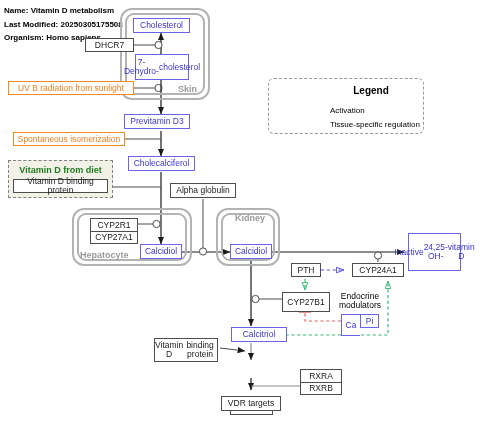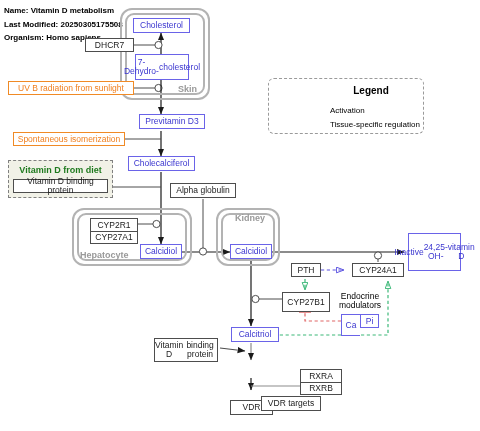--- a/index.html
+++ b/index.html
@@ -192,21 +192,21 @@
 
   <div class="node protein" style="left:85px;top:38px;width:49px;height:14px;">DHCR7</div>
 
   <div class="node metabolite two-line" style="left:135px;top:54px;width:54px;height:26px;">
     <span>7-Dehydro-</span>
     <span>cholesterol</span>
   </div>
 
   <div class="node stimulus" style="left:8px;top:81px;width:126px;height:14px;">UV B radiation from sunlight</div>
 
-  <div class="node metabolite" style="left:139px;top:114px;width:66px;height:15px;">Previtamin D3</div>
+  <div class="node metabolite" style="left:124px;top:114px;width:66px;height:15px;">Previtamin D3</div>
 
   <div class="node stimulus" style="left:13px;top:132px;width:112px;height:14px;">Spontaneous isomerization</div>
 
   <div class="node metabolite" style="left:128px;top:156px;width:67px;height:15px;">Cholecalciferol</div>
 
   <div class="node protein" style="left:170px;top:183px;width:66px;height:15px;">Alpha globulin</div>
 
   <div class="node protein-stack" style="left:90px;top:218px;width:48px;height:13px;border-bottom:none;">CYP2R1</div>
   <div class="node protein-stack" style="left:90px;top:231px;width:48px;height:13px;">CYP27A1</div>
 
@@ -227,27 +227,27 @@
   </div>
 
   <div class="free-label" style="left:330px;top:292px;width:60px;">
     <span>Endocrine</span><br>
     <span>modulators</span>
   </div>
 
   <div class="node modulator" style="left:341px;top:314px;width:19px;height:22px;border-right:none;">Ca</div>
   <div class="node modulator" style="left:360px;top:314px;width:19px;height:14px;">Pi</div>
 
-  <div class="node metabolite" style="left:231px;top:327px;width:48px;height:15px;">Calcitriol</div>
+  <div class="node metabolite" style="left:231px;top:327px;width:56px;height:15px;">Calcitriol</div>
 
   <div class="node protein two-line" style="left:154px;top:338px;width:64px;height:24px;">
     <span>Vitamin D</span>
     <span>binding protein</span>
   </div>
 
   <div class="node protein" style="left:230px;top:364px;width:43px;height:15px;margin-top:36px;">VDR</div>
 
   <div class="node protein-stack" style="left:300px;top:369px;width:42px;height:13px;border-bottom:none;">RXRA</div>
   <div class="node protein-stack" style="left:300px;top:382px;width:42px;height:13px;">RXRB</div>
 
-  <div class="node protein" style="left:221px;top:396px;width:60px;height:15px;margin-left:40px;">VDR targets</div>
+  <div class="node protein" style="left:221px;top:396px;width:60px;height:15px;">VDR targets</div>
 
 </div>
 
 </body></html>

